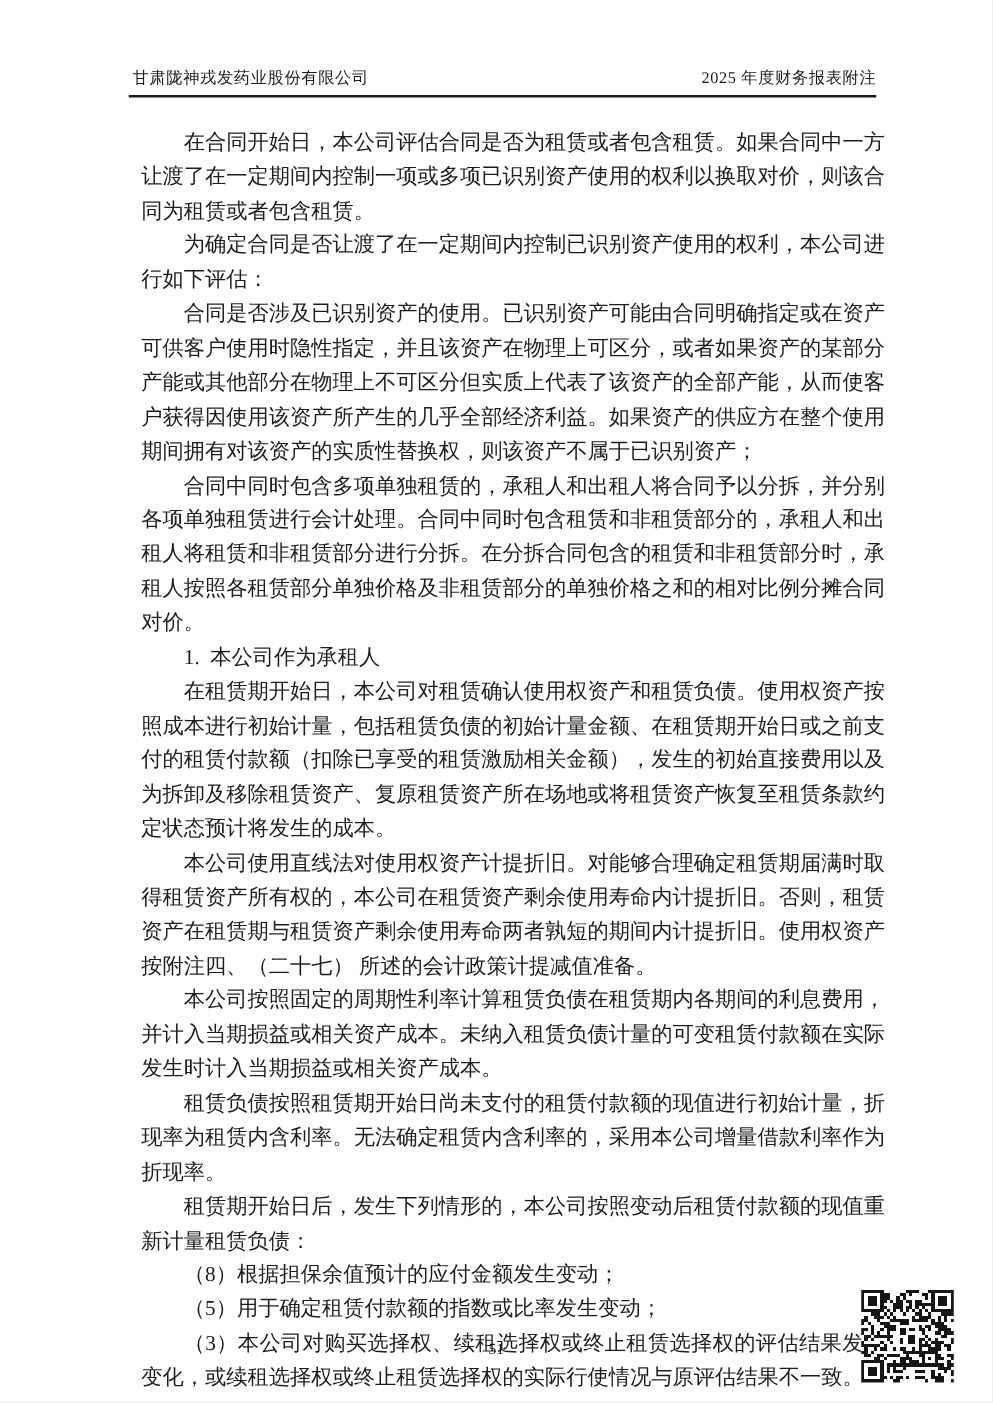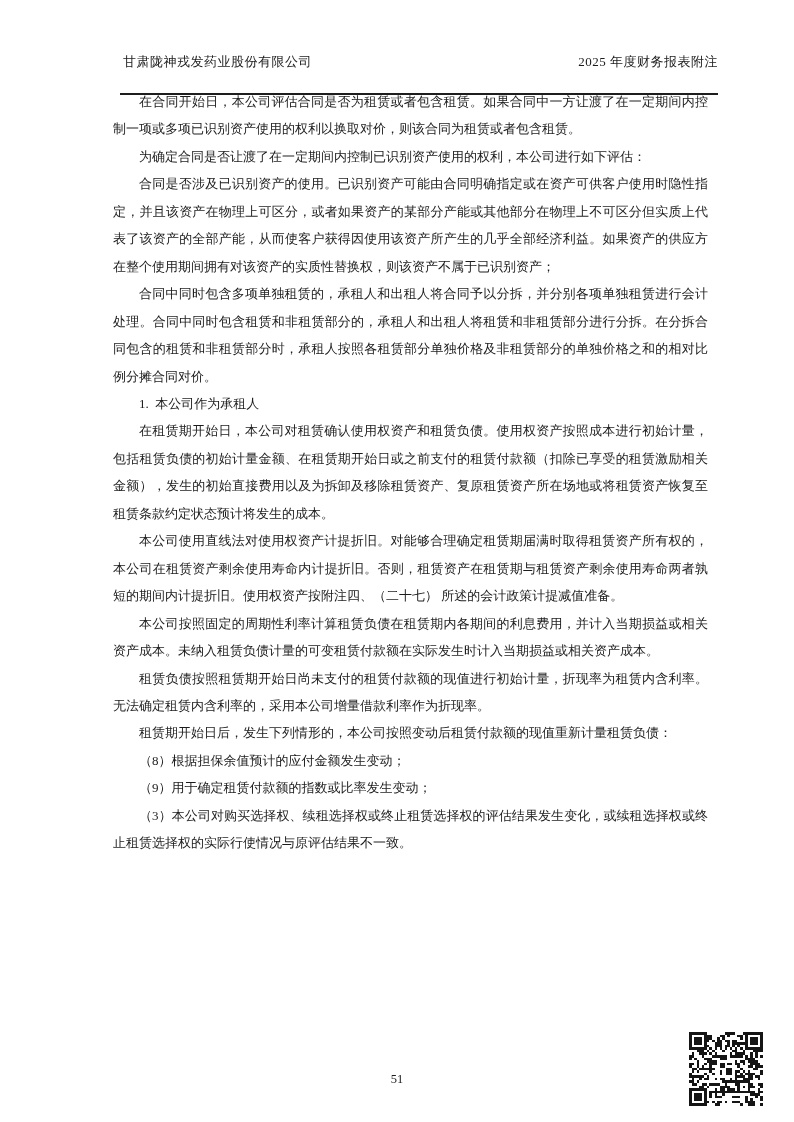--- a/index.html
+++ b/index.html
@@ -8,38 +8,38 @@
     width: 794px;
     height: 1122px;
     margin: 0 auto;
     background: #ffffff;
     overflow: hidden;
     font-family: "Liberation Serif", "DejaVu Serif", serif;
     color: #1c1c1c;
   }
   .header {
     position: absolute;
-    left: 120px;
+    left: 103px;
     top: 53px;
     width: 598px;
     display: flex;
     justify-content: space-between;
     align-items: flex-end;
     font-size: 13px;
     letter-spacing: 0.5px;
-    padding-bottom: 22px;
+    padding-bottom: 5px;
     border-bottom: 2px solid #1d1d1d;
   }
   .header .company { padding-left: 3px; }
   .doc-body {
     position: absolute;
     left: 113px;
-    top: 88px;
+    top: 100px;
     width: 595px;
-    font-size: 13px;
+    font-size: 17px;
     line-height: 27.45px;
     text-align: justify;
   }
   .para {
     margin: 0;
     text-indent: 2em;
   }
   .page-number {
     position: absolute;
     left: 0;
@@ -88,21 +88,21 @@
       <p class="para">本公司使用直线法对使用权资产计提折旧。对能够合理确定租赁期届满时取得租赁资产所有权的，本公司在租赁资产剩余使用寿命内计提折旧。否则，租赁资产在租赁期与租赁资产剩余使用寿命两者孰短的期间内计提折旧。使用权资产按附注四、（二十七） 所述的会计政策计提减值准备。</p>
 
       <p class="para">本公司按照固定的周期性利率计算租赁负债在租赁期内各期间的利息费用，并计入当期损益或相关资产成本。未纳入租赁负债计量的可变租赁付款额在实际发生时计入当期损益或相关资产成本。</p>
 
       <p class="para">租赁负债按照租赁期开始日尚未支付的租赁付款额的现值进行初始计量，折现率为租赁内含利率。无法确定租赁内含利率的，采用本公司增量借款利率作为折现率。</p>
 
       <p class="para">租赁期开始日后，发生下列情形的，本公司按照变动后租赁付款额的现值重新计量租赁负债：</p>
 
       <p class="para">（8）根据担保余值预计的应付金额发生变动；</p>
 
-      <p class="para">（9）用于确定租赁付款额的指数或比率发生变动；</p>
+      <p class="para">（5）用于确定租赁付款额的指数或比率发生变动；</p>
 
       <p class="para">（3）本公司对购买选择权、续租选择权或终止租赁选择权的评估结果发生变化，或续租选择权或终止租赁选择权的实际行使情况与原评估结果不一致。</p>
     </div>
 
   <div class="page-number">51</div>
 
   <svg class="qr" id="qr" viewBox="0 0 29 29" shape-rendering="crispEdges" fill="#151515" xmlns="http://www.w3.org/2000/svg">
       <rect x="0" y="0" width="1" height="1"></rect>
       <rect x="1" y="0" width="1" height="1"></rect>
       <rect x="2" y="0" width="1" height="1"></rect>

